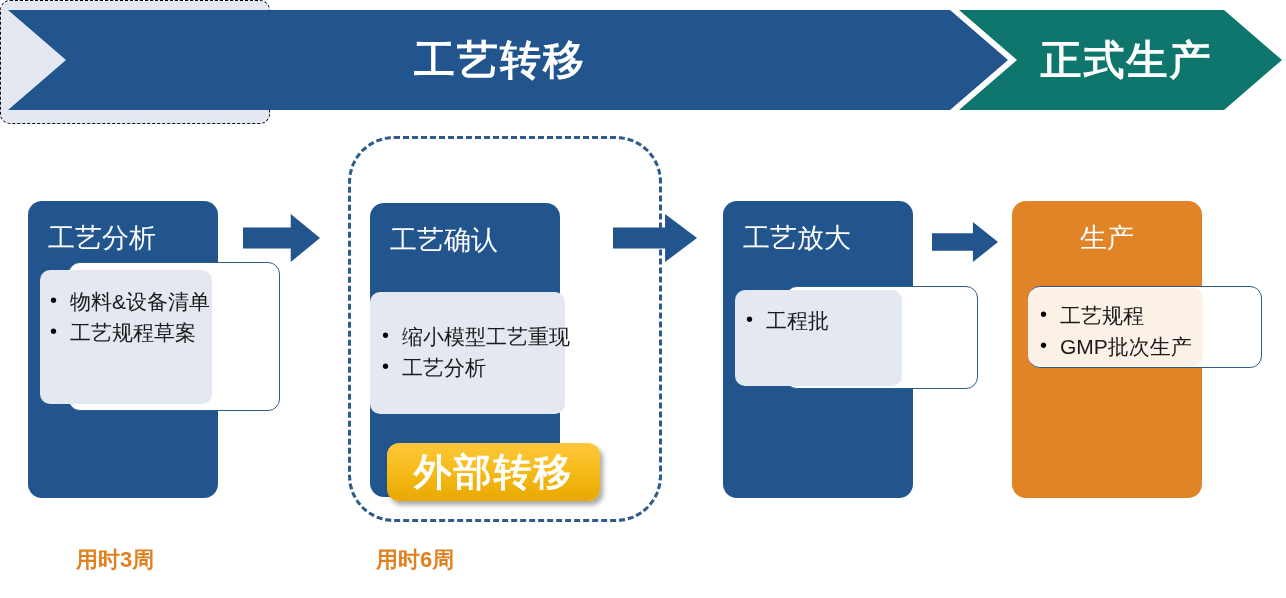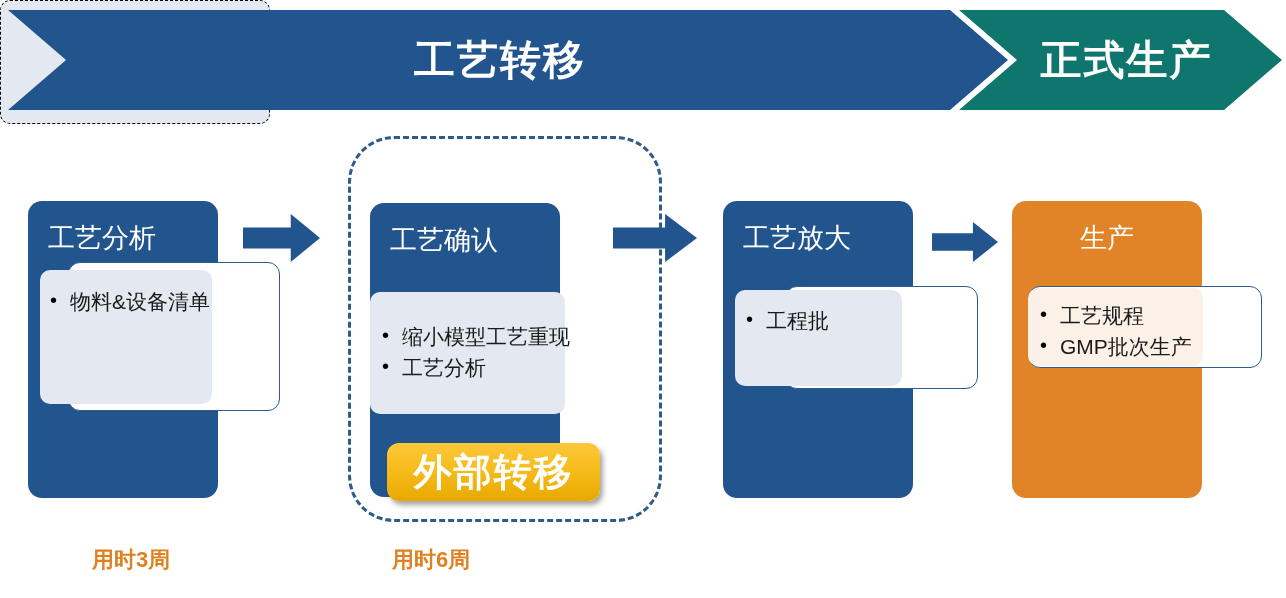--- a/index.html
+++ b/index.html
@@ -158,21 +158,20 @@
   }
 
   
   .duration {
     position: absolute;
     color: #E0811F;
     font-size: 22px;
     font-weight: bold;
     line-height: 1;
     white-space: nowrap;
-    margin-left: 16px;
   }
 </style>
 </head>
 <body>
 
 <div id="stage">
 
   <div class="banner-wrap">
     <div class="chev chev-blue">
       <span class="chev-label">工艺转移</span>
@@ -184,20 +183,21 @@
 
   <div class="dash-group" style="left:348px; top:136px; width:314px; height:386px;"></div>
 
   <div class="card card-blue" style="left:28px; top:201px; width:190px; height:297px;">
     <div class="card-title" style="top:24px; left:20px;">工艺分析</div>
   </div>
   <div class="outline-box" style="left:68px; top:262px; width:212px; height:149px;"></div>
   <div class="fill-box fill-grey" style="left:40px; top:270px; width:172px; height:134px;"></div>
   <ul class="bullets" style="left:46px; top:286px;">
     <li>物料&amp;设备清单</li>
+    <li>工艺规程草案</li>
   </ul>
 
   <div class="arrow" style="left:243px; top:214px; width:77px; height:48px;"></div>
 
   <div class="card card-blue" style="left:370px; top:203px; width:190px; height:294px;">
     <div class="card-title" style="top:24px; left:20px;">工艺确认</div>
   </div>
   <div class="fill-dashed" style="left:370px; top:292px; width:268px; height:122px;"></div>
   <div class="fill-box fill-grey" style="left:370px; top:292px; width:195px; height:122px;"></div>
   <ul class="bullets" style="left:378px; top:305px;margin-top:16px;">

